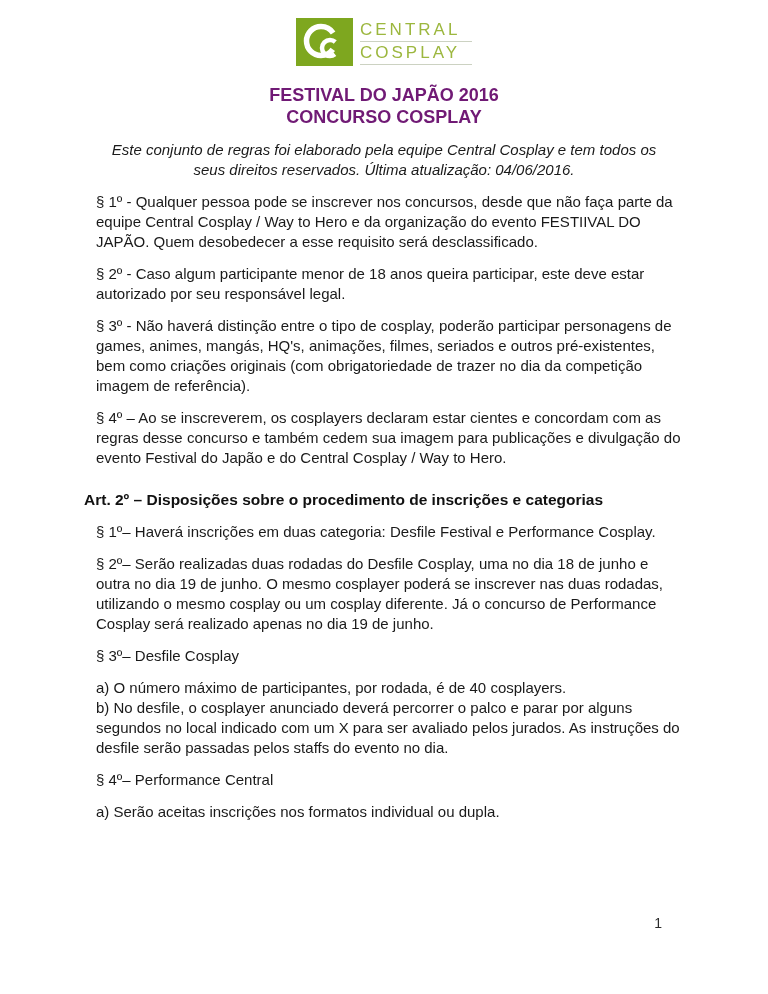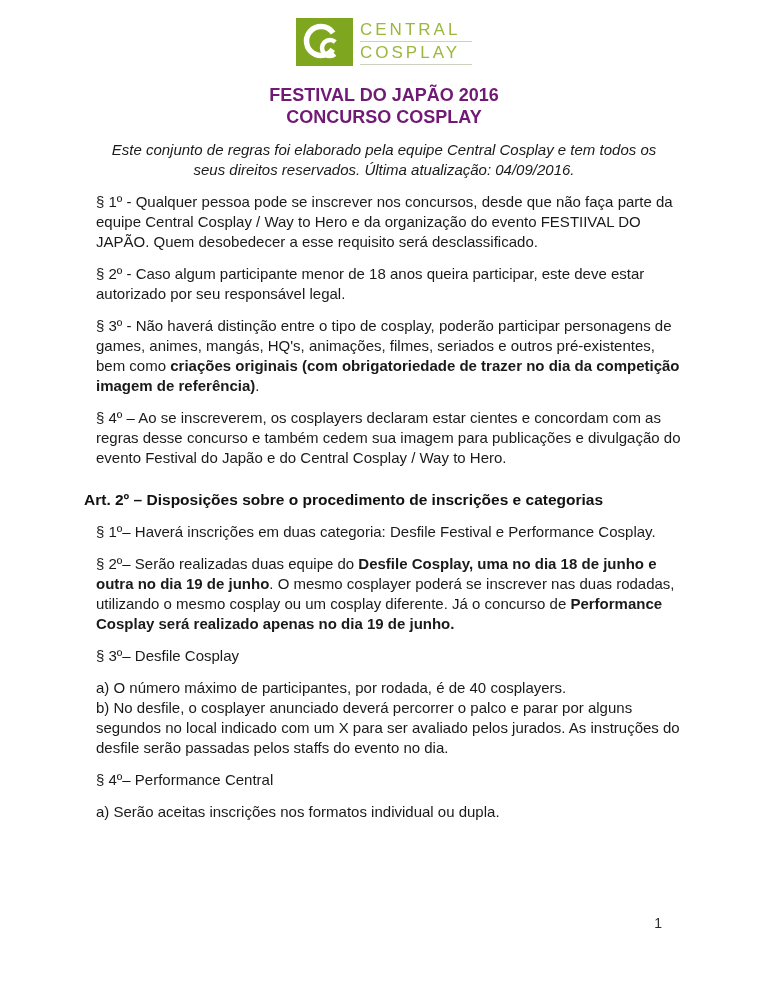--- a/index.html
+++ b/index.html
@@ -70,21 +70,21 @@
     font-weight: bold;
     line-height: 20px;
     color: #111111;
   }
   .para {
     margin: 12px 0 0 12px;
     font-size: 15px;
     line-height: 20px;
     white-space: pre-line;
   }
-  .para strong { font-weight: bold; }
+  .para strong { font-weight: normal; }
   
   .page-number {
     position: absolute;
     top: 914px;
     right: 106px;
     font-size: 14px;
     line-height: 18px;
     color: #2b2b2b;
   }
 </style>
@@ -102,30 +102,30 @@
       </svg>
     </div>
     <div class="logo-wordmark">
       <div class="wordmark-row">CENTRAL</div>
       <div class="wordmark-row">COSPLAY</div>
     </div>
   </header>
 
   <h1 class="doc-title"><span>FESTIVAL DO JAPÃO 2016</span><br><span>CONCURSO COSPLAY</span></h1>
 
-  <p class="intro">Este conjunto de regras foi elaborado pela equipe Central Cosplay e tem todos os seus direitos reservados. Última atualização: 04/09/2016.</p>
+  <p class="intro">Este conjunto de regras foi elaborado pela equipe Central Cosplay e tem todos os seus direitos reservados. Última atualização: 04/06/2016.</p>
 
   <main id="doc-body">
       <p class="para"><span>§ 1º - Qualquer pessoa pode se inscrever nos concursos, desde que não faça parte da equipe Central Cosplay / Way to Hero e da organização do evento FESTIIVAL DO JAPÃO. Quem desobedecer a esse requisito será desclassificado.</span></p>
       <p class="para"><span>§ 2º - Caso algum participante menor de 18 anos queira participar, este deve estar autorizado por seu responsável legal.</span></p>
       <p class="para"><span>§ 3º - Não haverá distinção entre o tipo de cosplay, poderão participar personagens de games, animes, mangás, HQ's, animações, filmes, seriados e outros pré-existentes, bem como </span><strong>criações originais (com obrigatoriedade de trazer no dia da competição imagem de referência)</strong><span>.</span></p>
       <p class="para"><span>§ 4º – Ao se inscreverem, os cosplayers declaram estar cientes e concordam com as regras desse concurso e também cedem sua imagem para publicações e divulgação do evento Festival do Japão e do Central Cosplay / Way to Hero.</span></p>
       <h2 class="sec-heading">Art. 2º – Disposições sobre o procedimento de inscrições e categorias</h2>
       <p class="para"><span>§ 1º– Haverá inscrições em duas categoria: Desfile Festival e Performance Cosplay.</span></p>
-      <p class="para"><span>§ 2º– Serão realizadas duas equipe do </span><strong>Desfile Cosplay, uma no dia 18 de junho e outra no dia 19 de junho</strong><span>. O mesmo cosplayer poderá se inscrever nas duas rodadas, utilizando o mesmo cosplay ou um cosplay diferente. Já o concurso de </span><strong>Performance Cosplay será realizado apenas no dia 19 de junho.</strong></p>
+      <p class="para"><span>§ 2º– Serão realizadas duas rodadas do </span><strong>Desfile Cosplay, uma no dia 18 de junho e outra no dia 19 de junho</strong><span>. O mesmo cosplayer poderá se inscrever nas duas rodadas, utilizando o mesmo cosplay ou um cosplay diferente. Já o concurso de </span><strong>Performance Cosplay será realizado apenas no dia 19 de junho.</strong></p>
       <p class="para"><span>§ 3º– Desfile Cosplay</span></p>
       <p class="para"><span>a) O número máximo de participantes, por rodada, é de 40 cosplayers.
 b) No desfile, o cosplayer anunciado deverá percorrer o palco e parar por alguns segundos no local indicado com um X para ser avaliado pelos jurados. As instruções do desfile serão passadas pelos staffs do evento no dia.</span></p>
       <p class="para gap-lg"><span>§ 4º– Performance Central</span></p>
       <p class="para"><span>a) Serão aceitas inscrições nos formatos individual ou dupla.</span></p>
     </main>
 
   <div class="page-number">1</div>
 
 </div>

